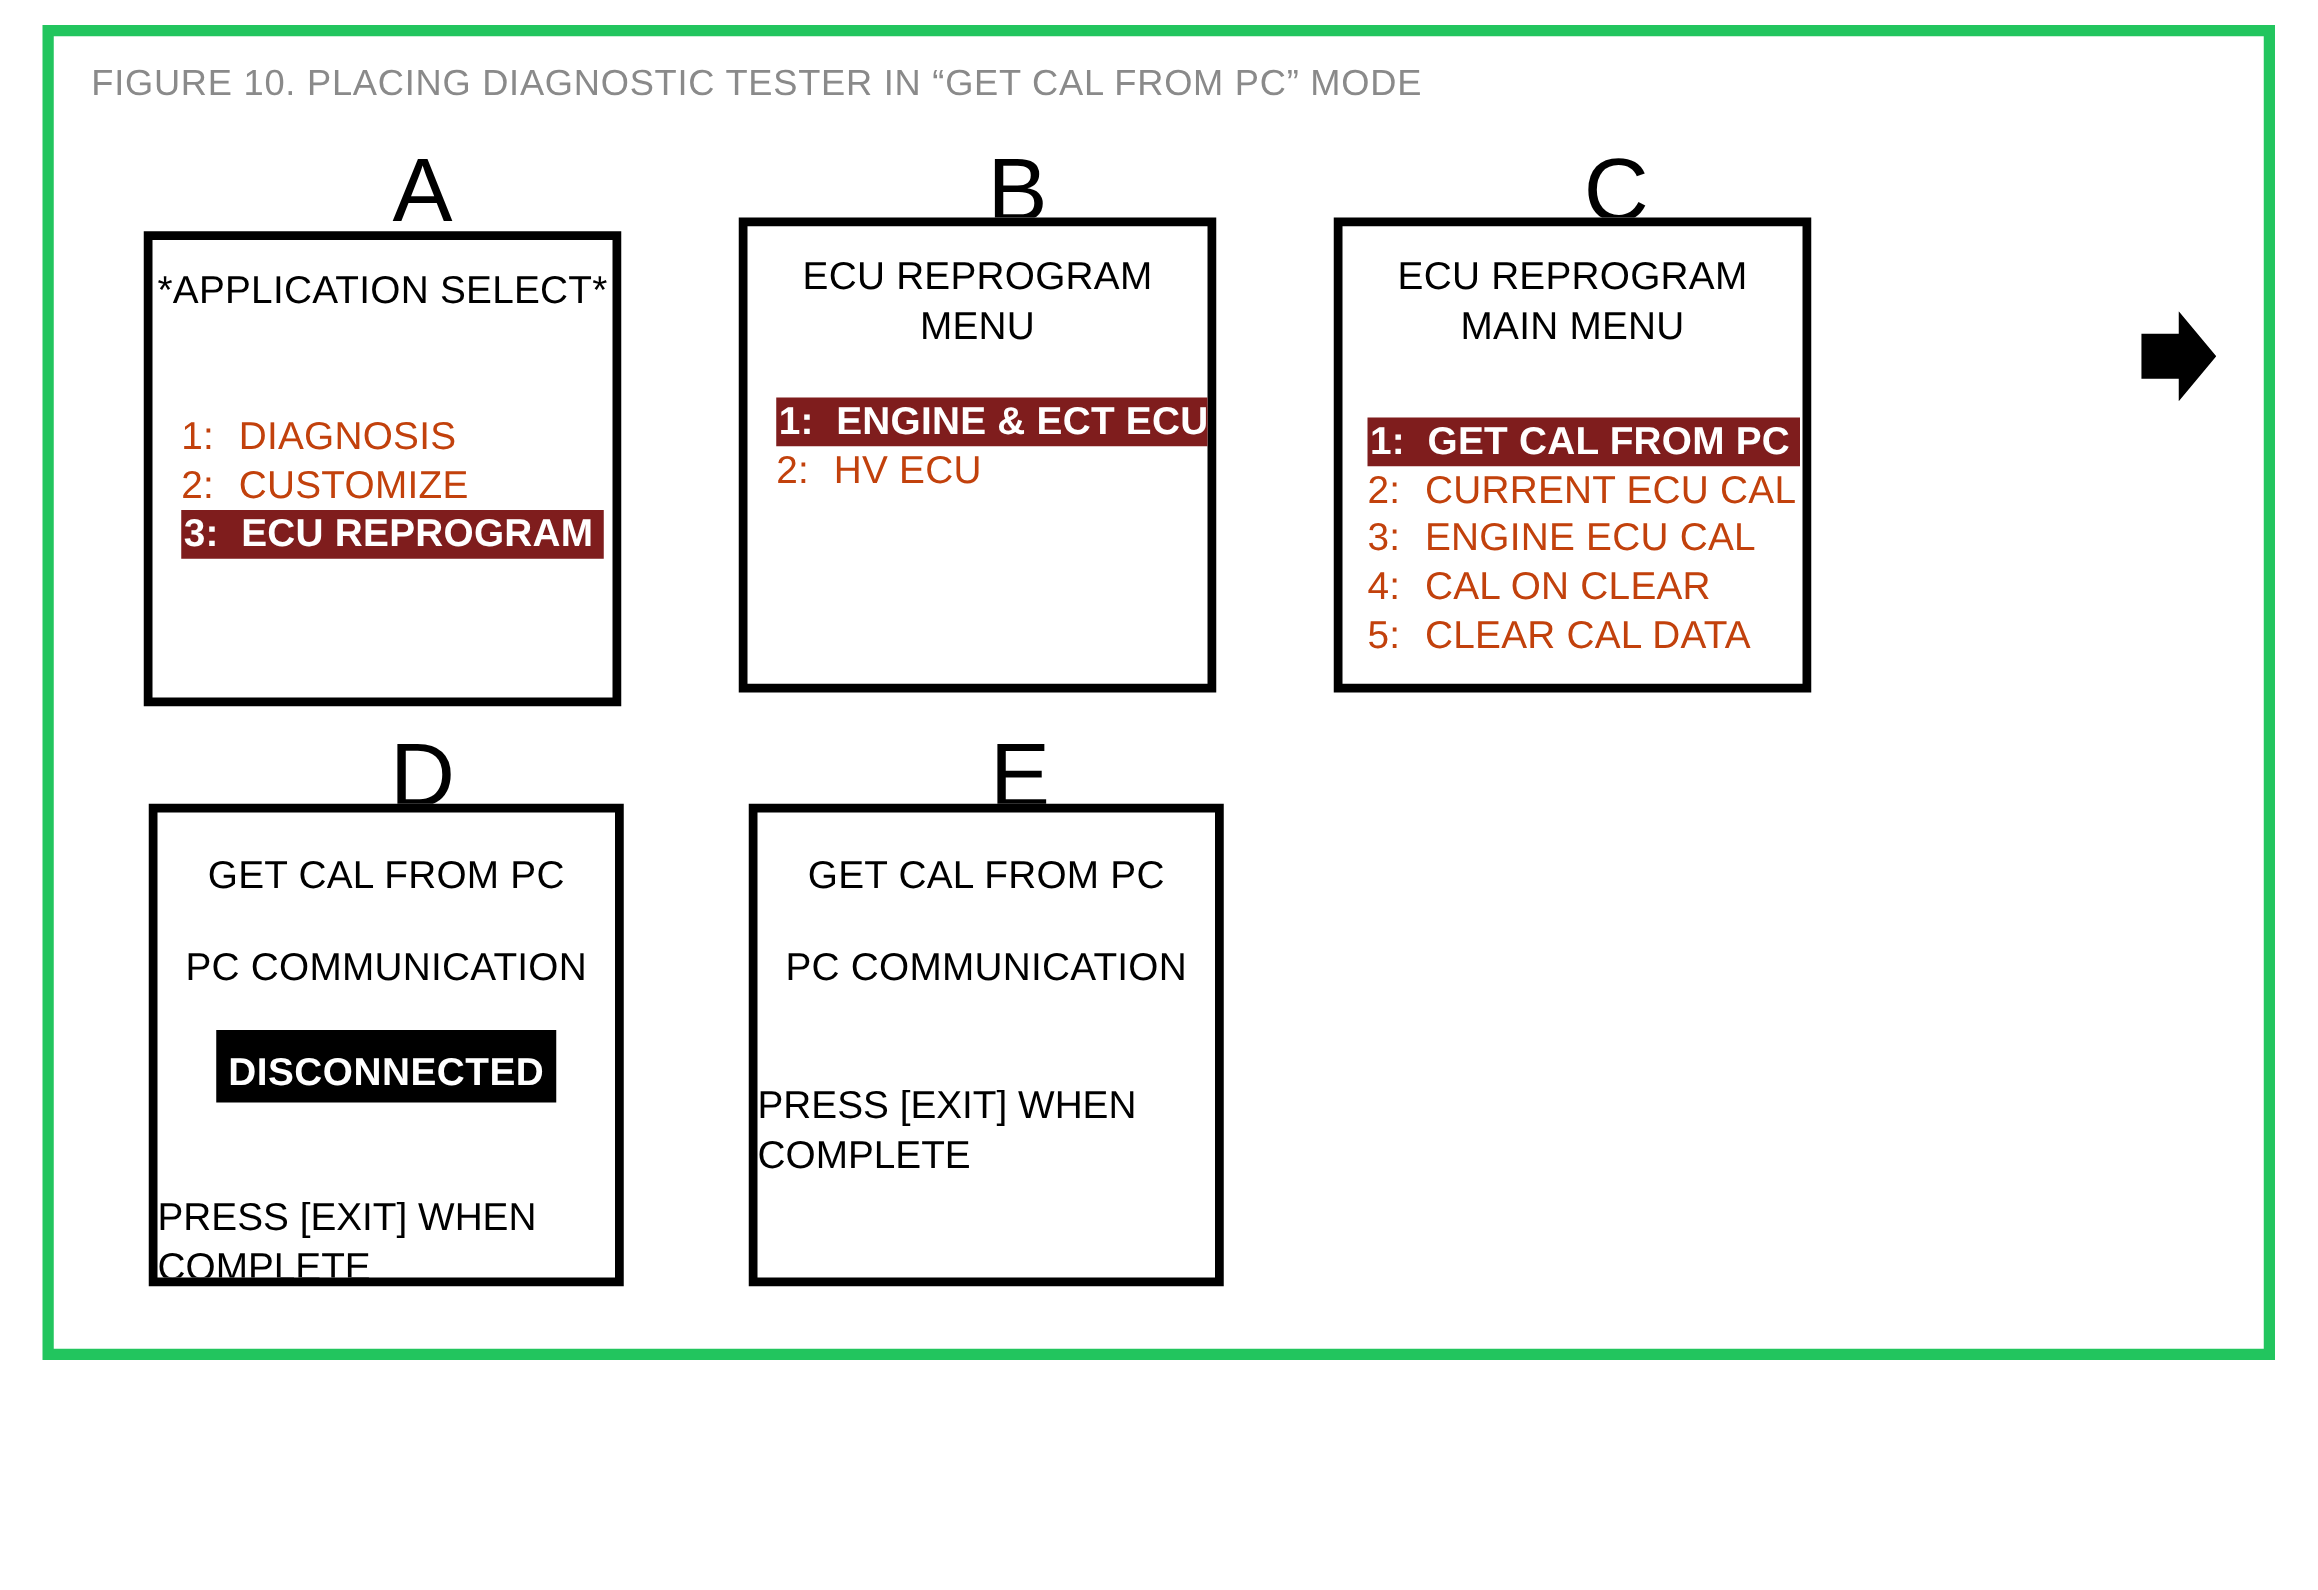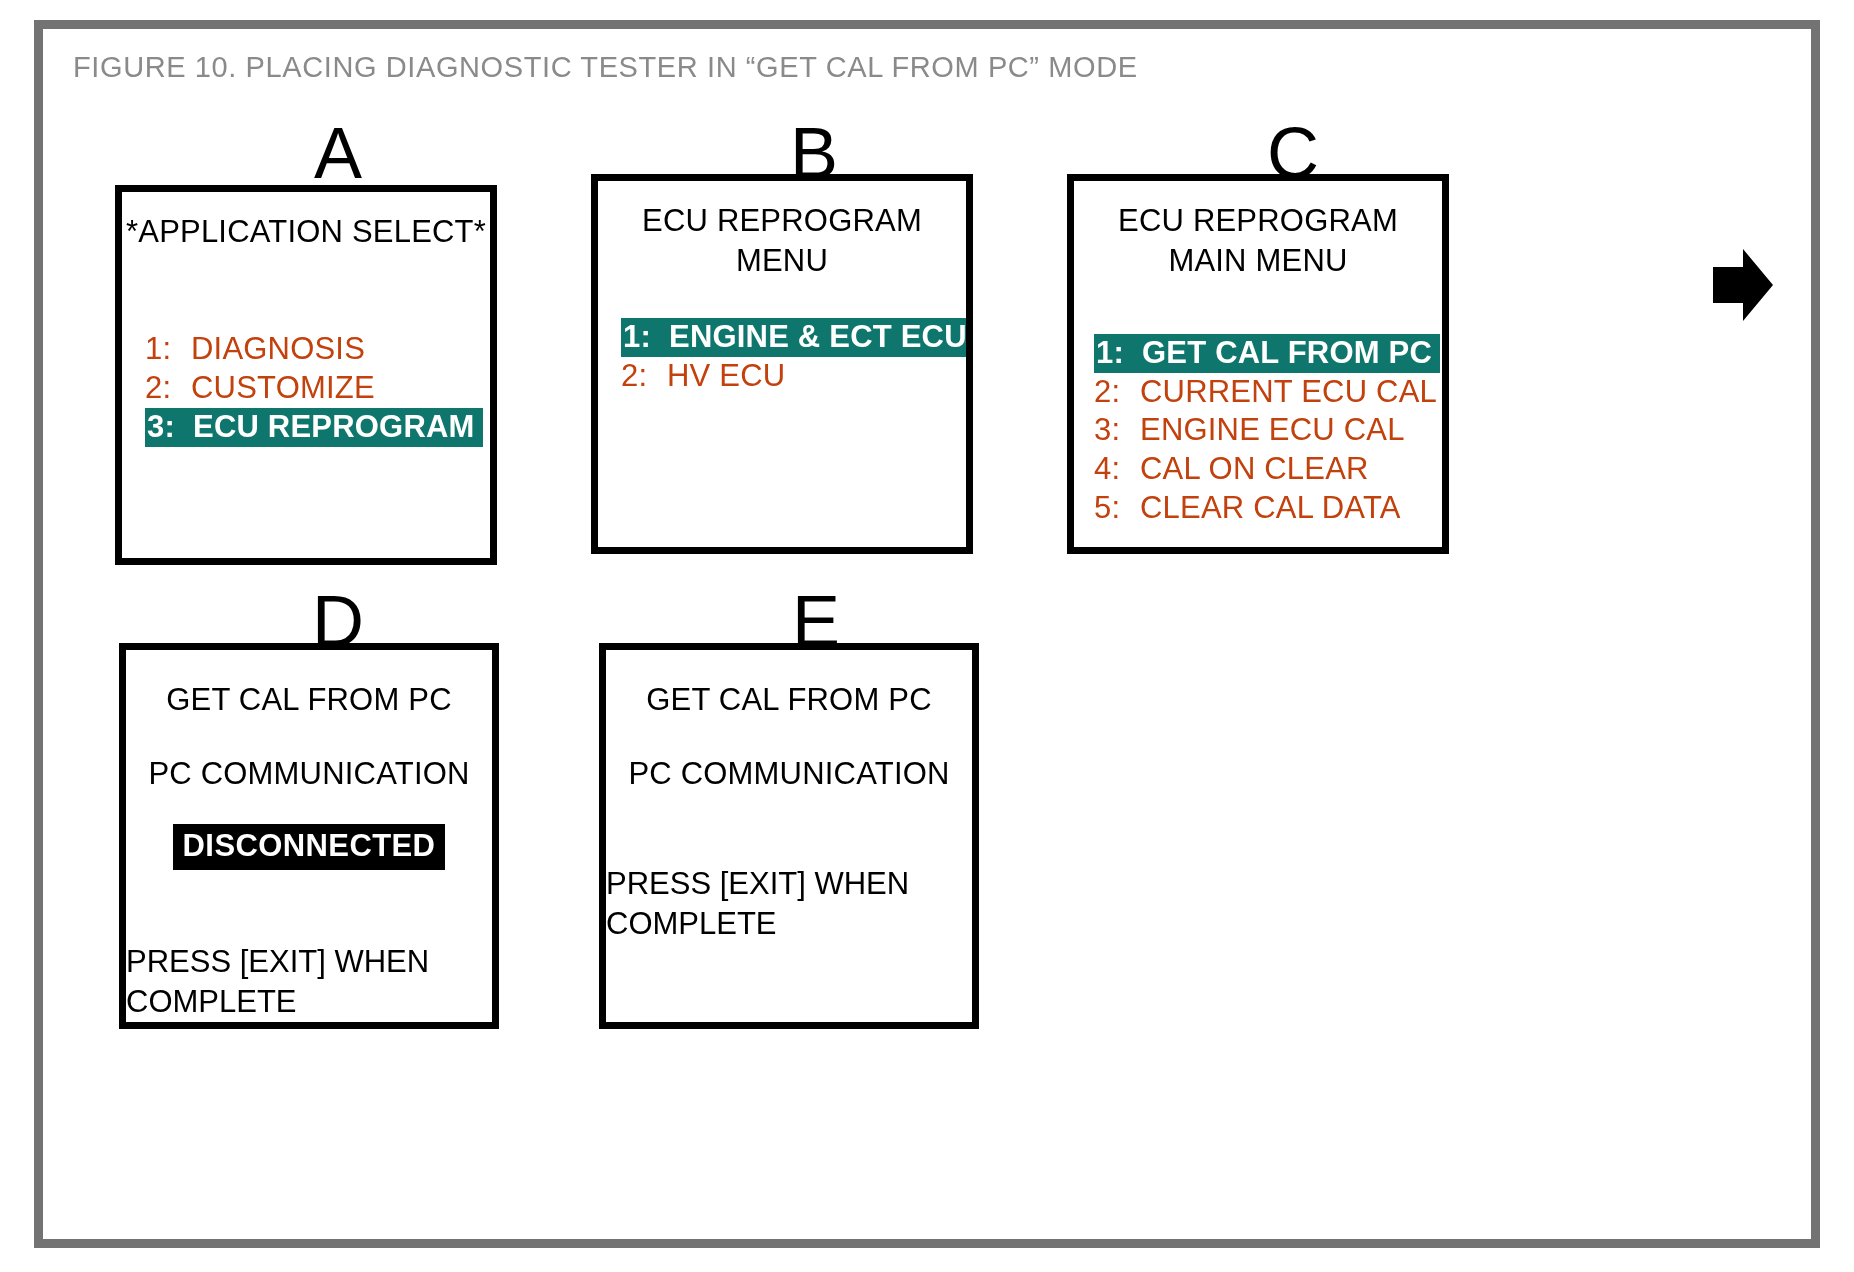--- a/index.html
+++ b/index.html
@@ -13,22 +13,22 @@
     font-family: "Liberation Sans", sans-serif;
     -webkit-font-smoothing: antialiased;
   }
 
   
   #figure-frame {
     position: absolute;
     left: 34px;
     top: 20px;
     width: 1786px;
-    height: 1228px;
-    border: 9px solid #737373;
+    height: 1068px;
+    border: 9px solid #22c55e;
     background: #ffffff;
     box-sizing: border-box;
   }
 
   
   #figure-caption {
     position: absolute;
     left: 30px;
     top: 22px;
     font-size: 29px;
@@ -80,21 +80,21 @@
     white-space: nowrap;
     padding: 3px 0 4px 0;
     letter-spacing: 0.2px;
     display: block;
   }
   .menu-row .idx {
     display: inline-block;
     width: 46px;
   }
   .menu-row.highlight {
-    background: #0f766e;
+    background: #7f1d1d;
     color: #ffffff;
     font-weight: bold;
     display: inline-block;
     padding-left: 2px;
     padding-right: 8px;
   }
 
   
   .status-line {
     text-align: center;
@@ -106,21 +106,21 @@
   .status-badge-wrap {
     text-align: center;
   }
   .status-badge {
     display: inline-block;
     background: #000000;
     color: #ffffff;
     font-weight: bold;
     font-size: 31px;
     letter-spacing: 0.4px;
-    padding: 4px 10px 6px 10px;
+    padding: 16px 10px 6px 10px;
     white-space: nowrap;
   }
   .status-footer {
     font-size: 31px;
     line-height: 1.28;
     color: #000000;
     white-space: pre-line;
   }
 
   

